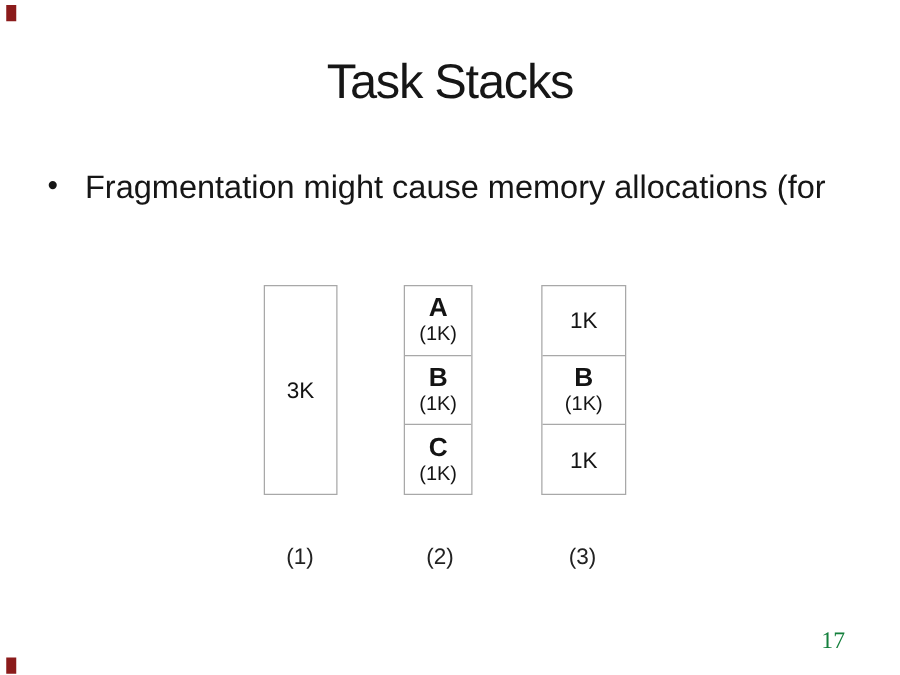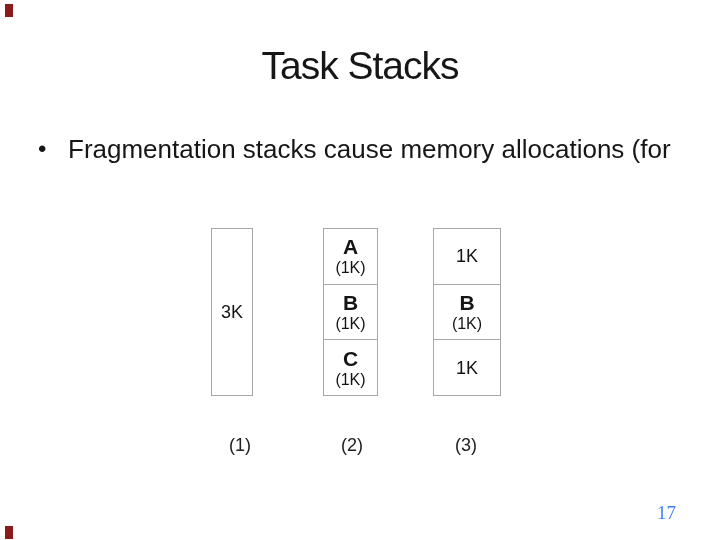--- a/index.html
+++ b/index.html
@@ -15,55 +15,55 @@
     font-size:39px;line-height:44px;color:#161616;letter-spacing:-1px;font-weight:400;
   }
   .bullet{position:absolute;left:38px;top:131px;width:666px;display:flex;color:#161616;}
   .bullet-marker{width:30px;font-size:24px;line-height:36px;flex:0 0 30px;}
   .bullet-text{font-size:26px;line-height:36px;}
   .diagram{position:absolute;left:0;top:0;width:720px;height:540px;}
   .stackbox{
     position:absolute;top:228px;height:168px;box-sizing:border-box;
     border:1px solid #a8a8a8;display:flex;flex-direction:column;background:#fff;
   }
-  .box1{left:211px;width:42px;}
+  .box1{left:211px;width:59px;}
   .box2{left:323px;width:55px;}
   .box3{left:433px;width:68px;}
   .cell{
     flex:1;display:flex;flex-direction:column;align-items:center;justify-content:center;
     color:#141414;text-align:center;
   }
   .cell + .cell{border-top:1px solid #a8a8a8;}
   .cell .letter{font-size:21px;font-weight:bold;line-height:23px;}
   .cell .size{font-size:16px;line-height:19px;}
   .cell .plain{font-size:18px;line-height:20px;}
   .caption{
     position:absolute;top:435px;width:64px;text-align:center;
     font-size:18px;color:#222222;
   }
   .cap1{left:208px;} .cap2{left:320px;} .cap3{left:434px;}
   .page-number{
     position:absolute;right:44px;top:502px;font-family:"Liberation Serif",serif;
-    font-size:19px;color:#3b82f6;
+    font-size:19px;color:#15803d;
   }
 </style>
 </head>
 <body>
 
 <div class="slide">
 
   <div class="corner-mark tl"></div>
   <div class="corner-mark bl"></div>
 
   <div class="title">Task Stacks</div>
 
   <div class="bullet">
     <div class="bullet-marker">•</div>
     <div class="bullet-text">
-      <div>Fragmentation stacks cause memory allocations (for</div>
+      <div>Fragmentation might cause memory allocations (for</div>
     </div>
   </div>
 
   <div class="diagram">
 
     <div class="stackbox box1">
       <div class="cell">
         <span class="plain">3K</span>
       </div>
     </div>

